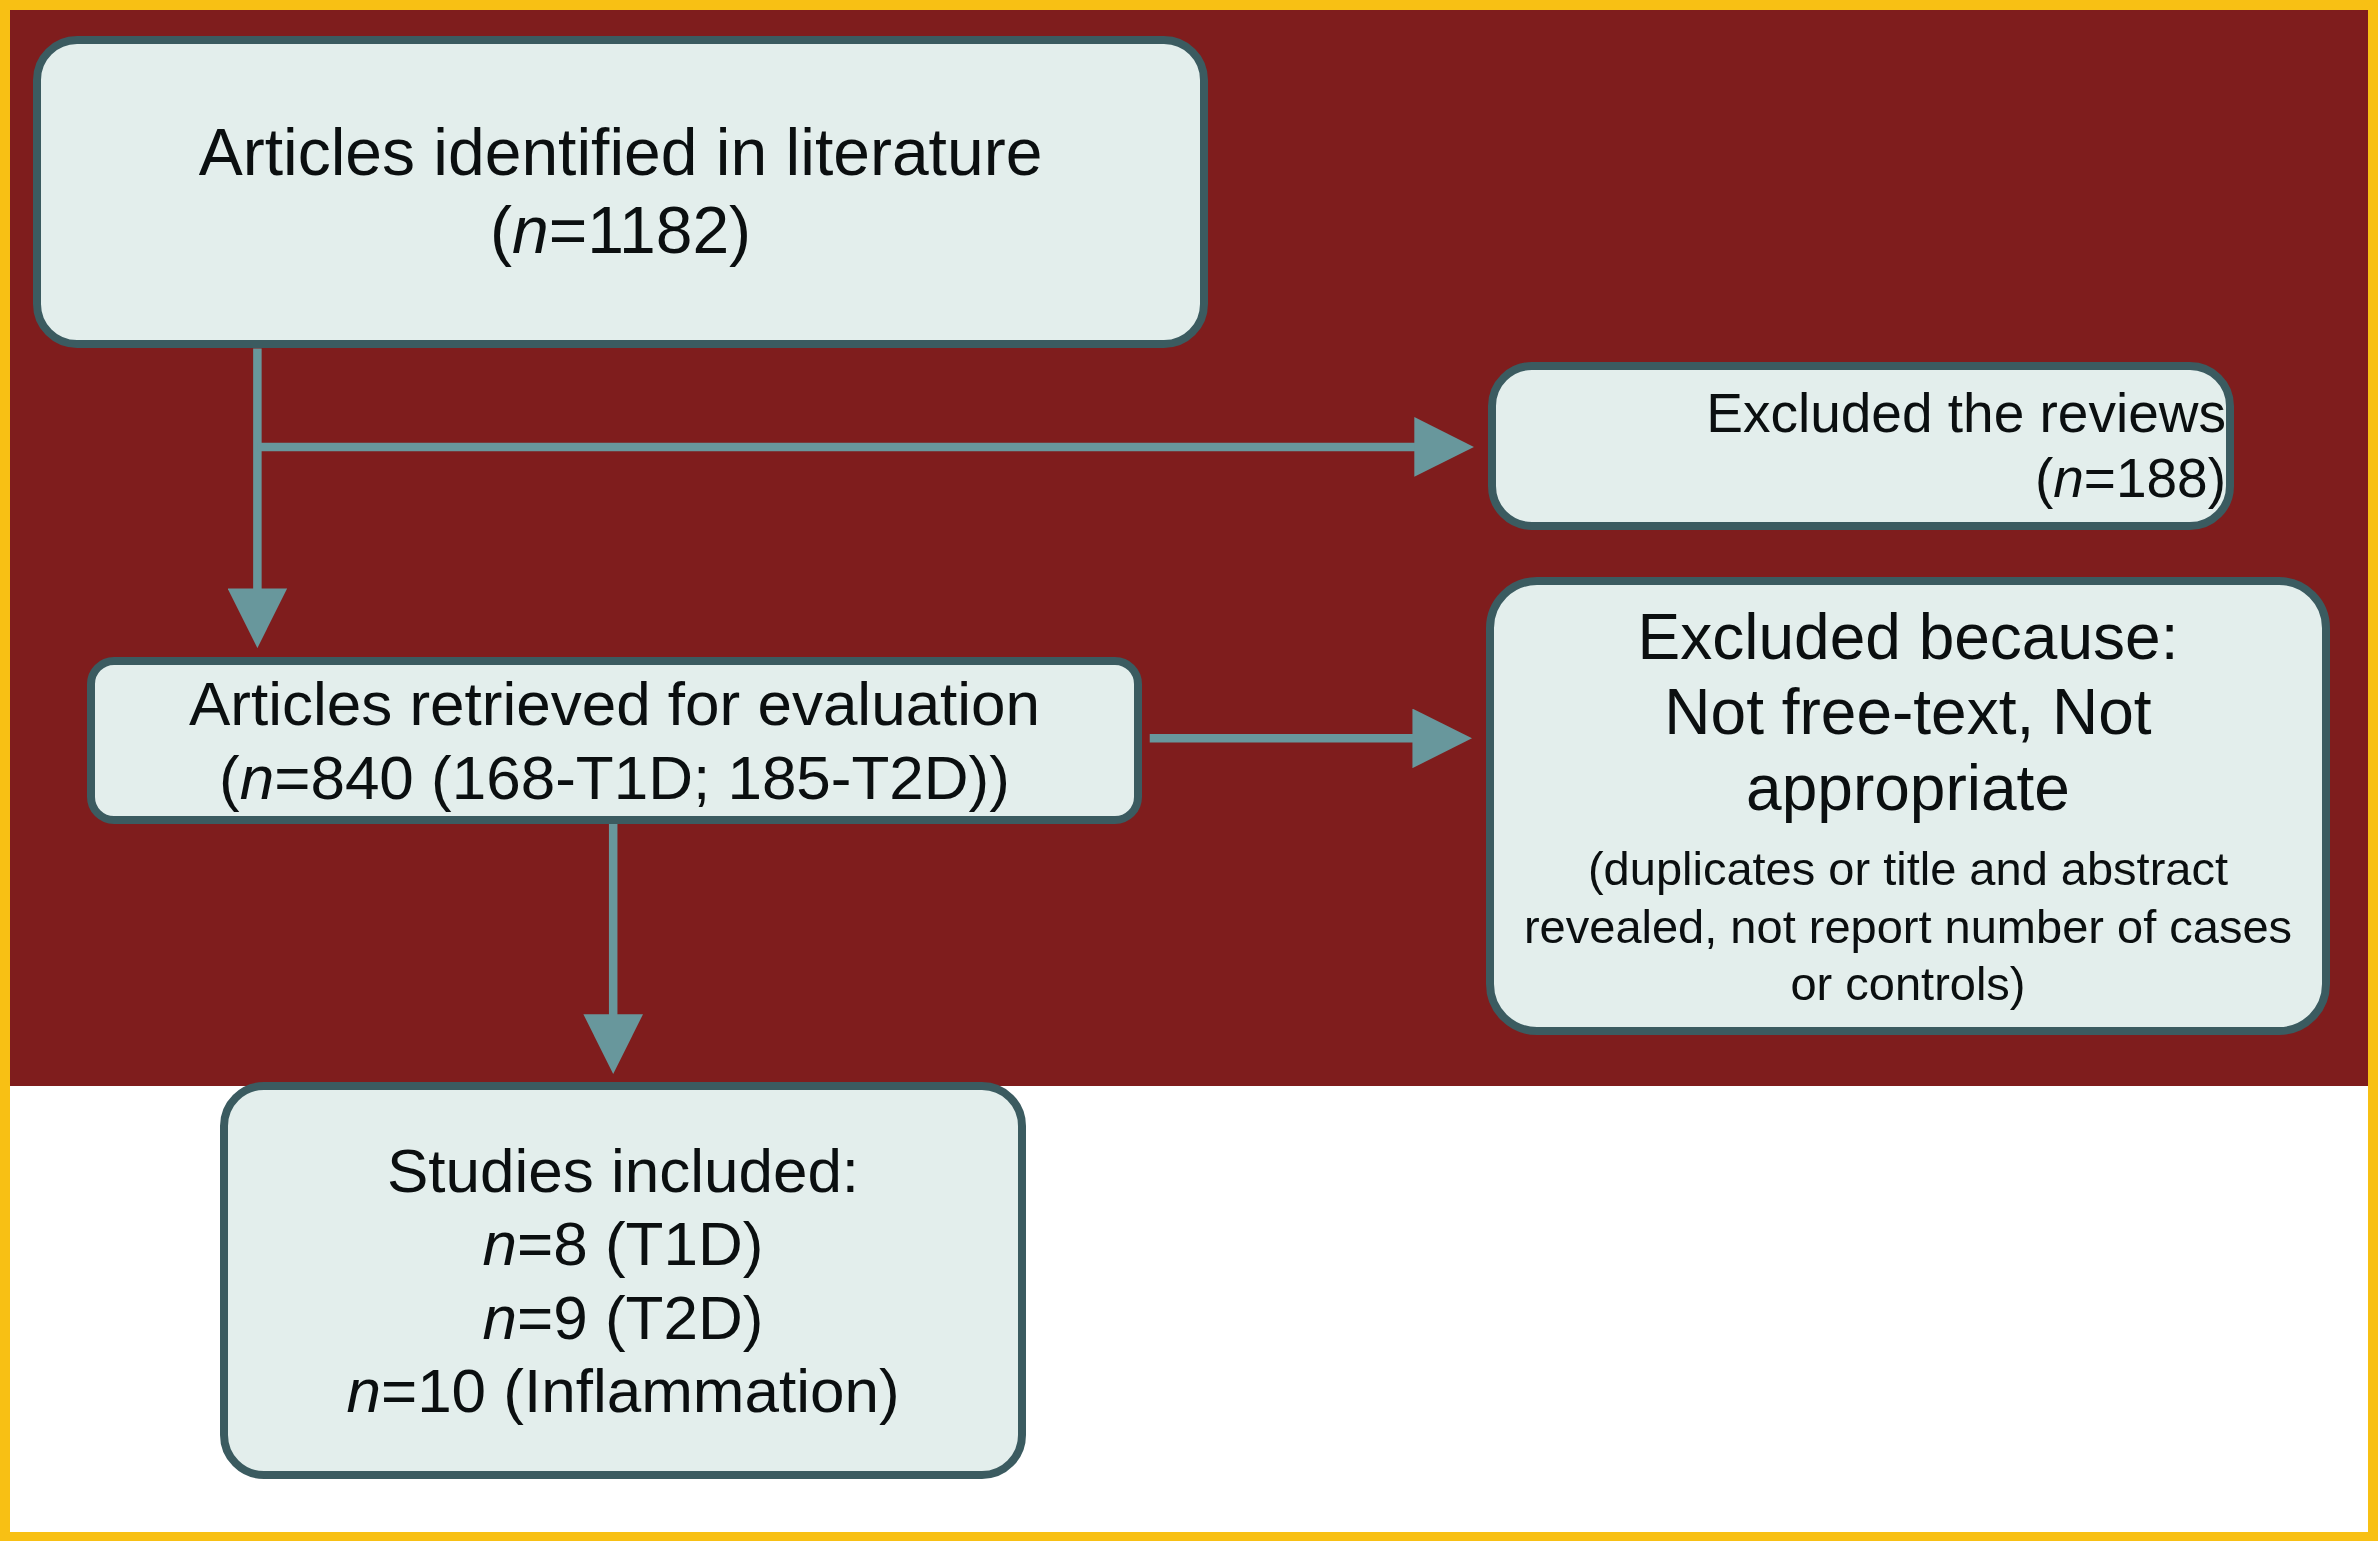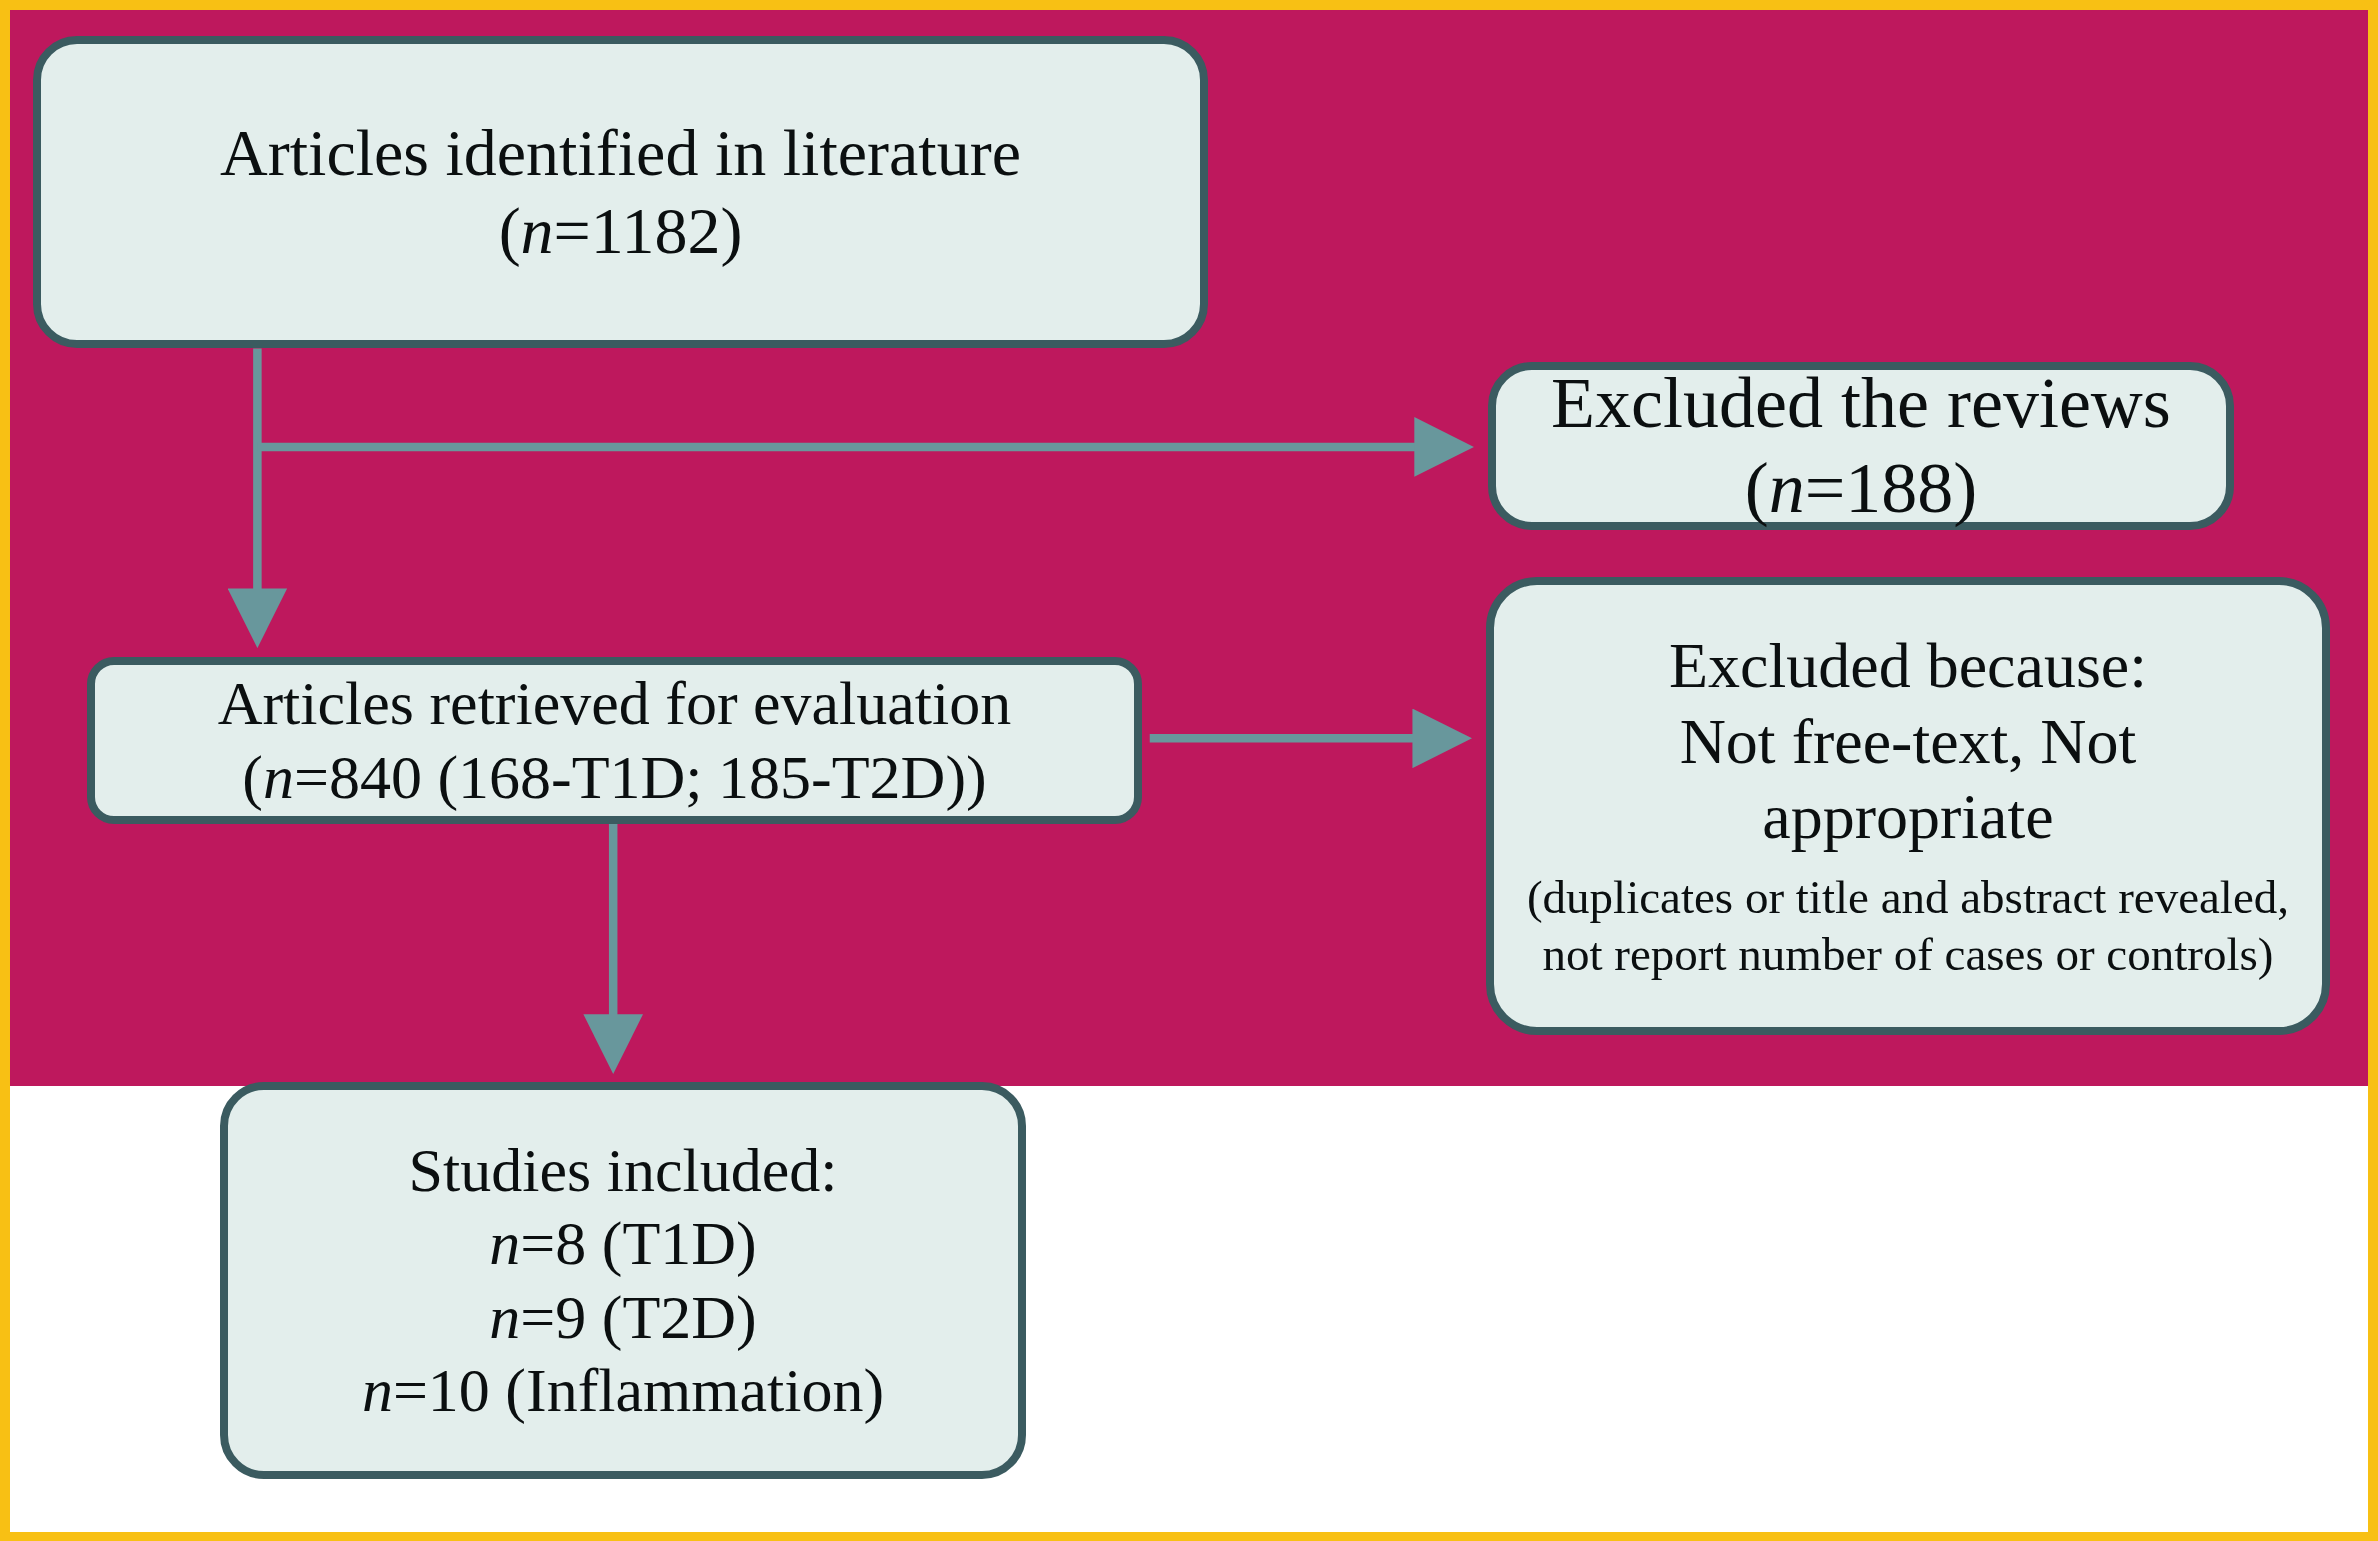--- a/index.html
+++ b/index.html
@@ -10,23 +10,22 @@
   body {
     width: 2378px;
     height: 1542px;
     font-family: "Liberation Sans", sans-serif;
     overflow: hidden;
   }
   #figure-root {
     position: relative;
     width: 2378px;
     height: 1086px;
-    background: #be185d;
+    background: #7f1d1d;
     box-sizing: border-box;
-    font-family: Liberation Serif, serif;
   }
   
   #outer-frame {
     position: absolute;
     left: 0;
     top: 0;
     width: 2378px;
     height: 1542px;
     box-sizing: border-box;
     border: 10.4px solid #f8c014;
@@ -72,21 +71,22 @@
     left: 87px;  top: 657px; width: 1055px; height: 167px;
     font-size: 62px;
     border-radius: 27px;
   }
   #node-included {
     left: 220px; top: 1082px; width: 806px; height: 397px;
     font-size: 62px;
   }
   #node-excluded-reviews {
     left: 1488px; top: 362px; width: 746px; height: 168px;
-    font-size: 72px;
+    font-size: 55px;
+    align-items: flex-end;
   }
   #node-excluded-because {
     left: 1486px; top: 577px; width: 844px; height: 458px;
     border-radius: 51px;
     padding: 6px 21px;
     font-size: 64px;
   }
   #node-excluded-because .small {
     font-size: 47px;
     line-height: 1.22;

